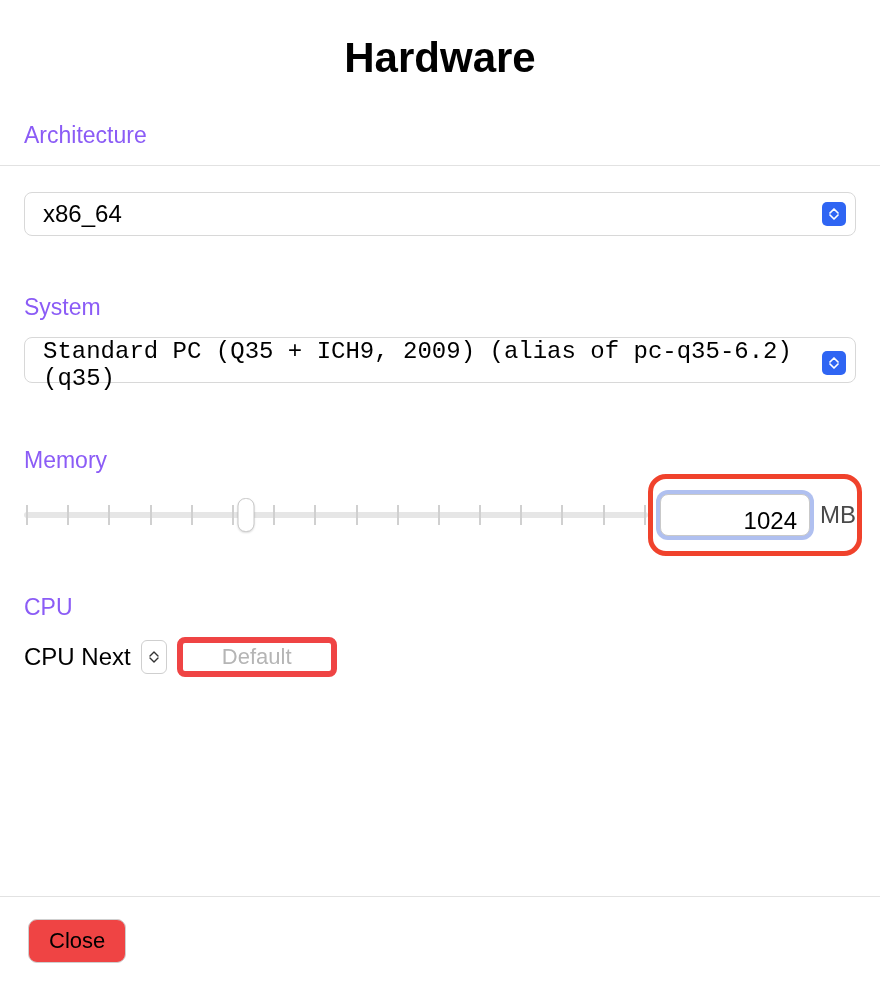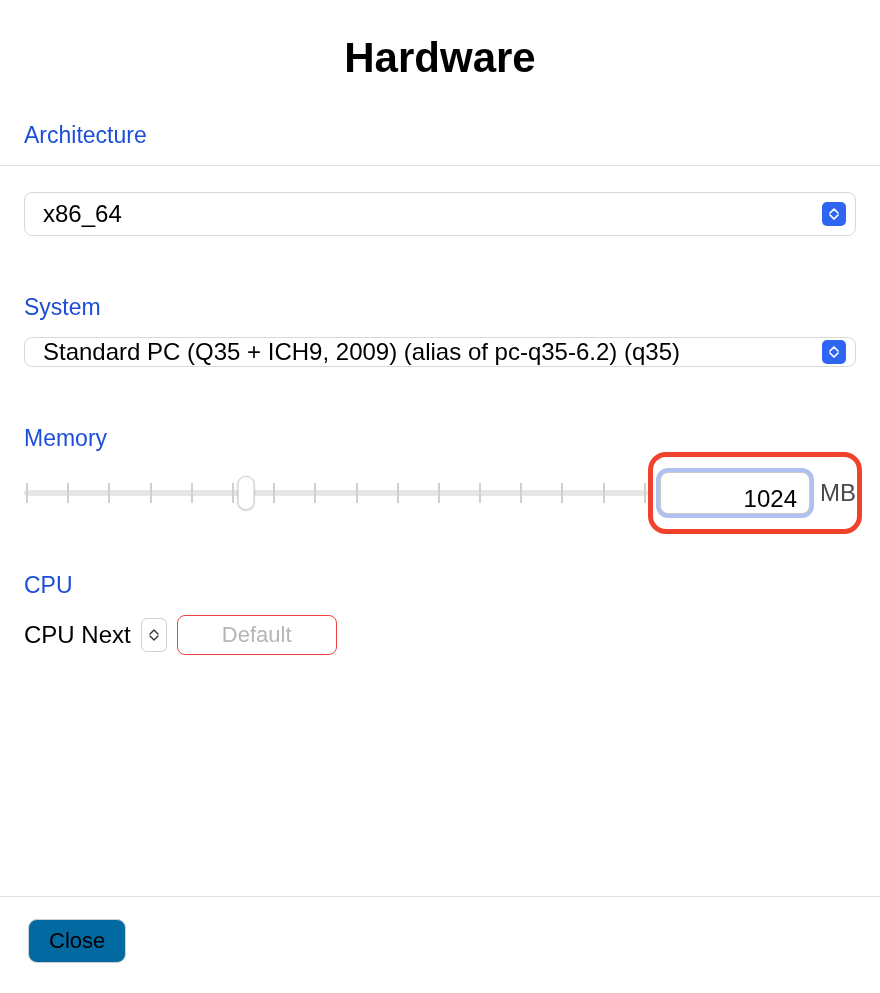--- a/index.html
+++ b/index.html
@@ -24,21 +24,21 @@
       color: #000;
       padding-top: 34px;
       padding-bottom: 40px;
     }
 
     .section {
       padding: 0 24px;
     }
 
     .section-label {
-      color: #1d4ed8;
+      color: #8b5cf6;
       font-size: 23px;
       font-weight: 400;
       margin-bottom: 16px;
     }
 
     .divider {
       border: none;
       border-top: 1px solid #e2e2e2;
       margin-top: 8px;
     }
@@ -56,21 +56,22 @@
       background: #fff;
       font-size: 24px;
       color: #000;
       text-align: left;
       padding: 0 50px 0 18px;
       cursor: default;
       position: relative;
     }
 
     .select-box.tall {
-      height: 30px;
+      height: 46px;
+      font-family: Liberation Mono, monospace;
     }
 
     .select-arrows {
       position: absolute;
       right: 10px;
       top: 50%;
       transform: translateY(-50%);
       width: 24px;
       height: 24px;
       background: #2f65f3;
@@ -197,21 +198,21 @@
       justify-content: center;
     }
 
     .stepper svg {
       display: block;
     }
 
     .default-btn {
       width: 160px;
       height: 40px;
-      border: 1px solid #ef4444;
+      border: 6px solid #ef4444;
       border-radius: 8px;
       background: #fff;
       color: #b5b5b5;
       font-size: 22px;
       cursor: default;
     }
 
     .footer {
       position: absolute;
       bottom: 0;
@@ -227,21 +228,21 @@
     .footer-right {
       display: flex;
       gap: 12px;
     }
 
     .btn {
       height: 44px;
       padding: 0 20px;
       border-radius: 9px;
       border: 1px solid #cfcfcf;
-      background: #0369a1;
+      background: #ef4444;
       font-size: 22px;
       color: #000;
       cursor: default;
       font-family: inherit;
     }
 
     .btn-primary {
       background: #3562e8;
       border-color: #3562e8;
       color: #fff;

